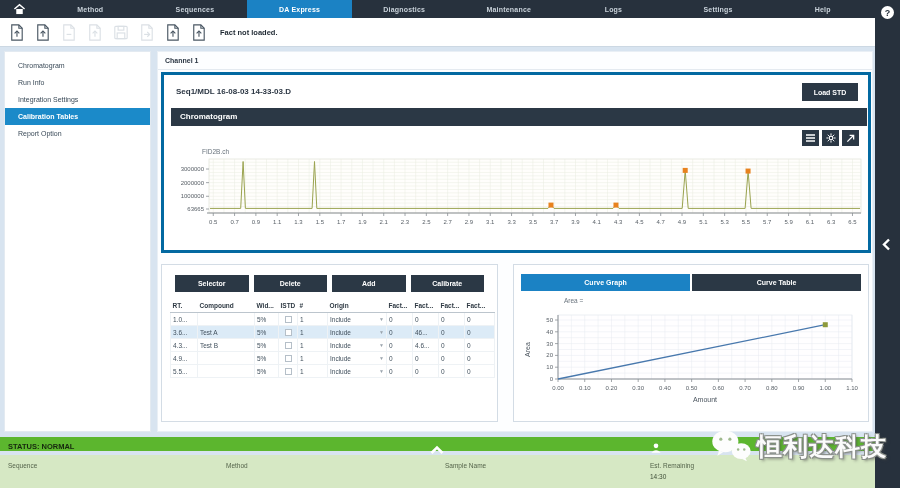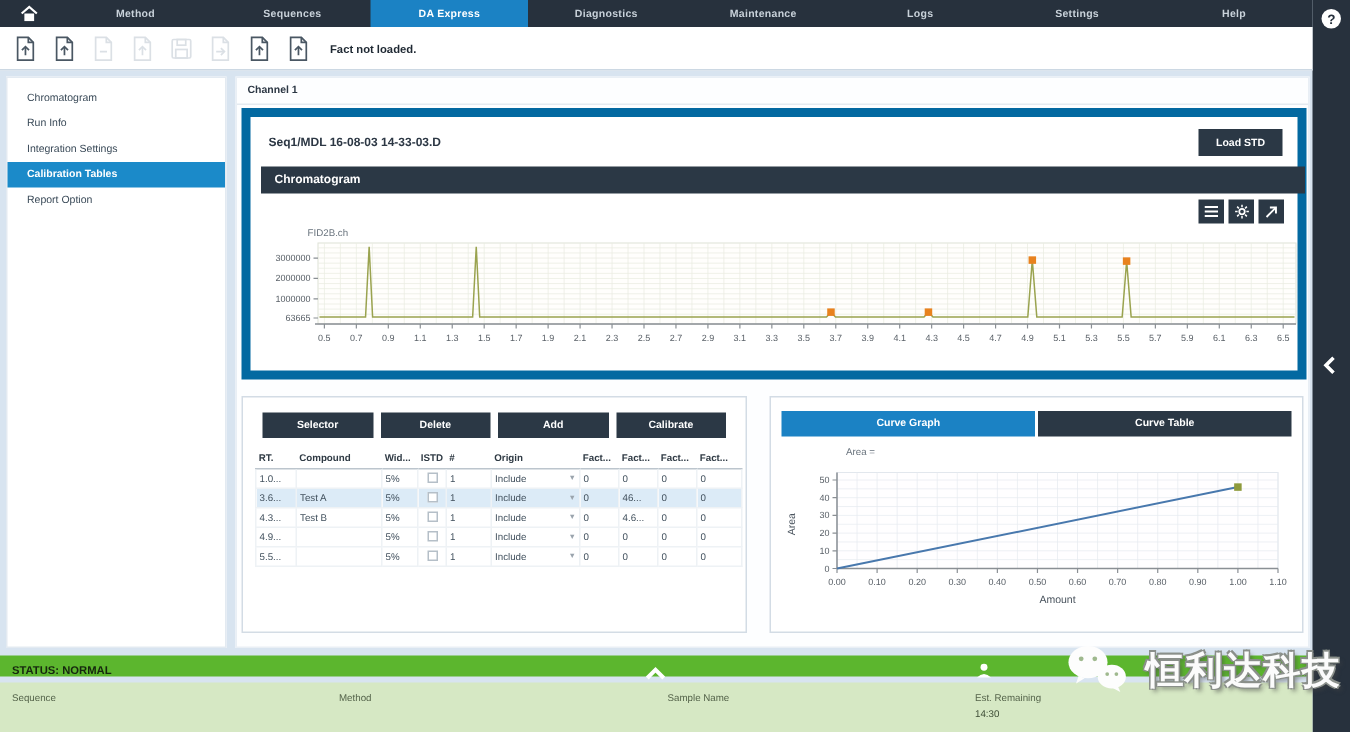--- a/index.html
+++ b/index.html
@@ -34,21 +34,21 @@
   .side-item{font-size:7px;color:#3a4a58;padding:5px 0 5px 13px;}
   .side-item.active{background:#1b8ac9;color:#fff;font-weight:bold;}
 
   
   .content{position:absolute;left:157px;top:51px;width:716px;height:381px;background:#fdfeff;
            border:1px solid #e9eff5;}
   .channel-label{position:absolute;left:7px;top:5px;font-size:7px;font-weight:bold;color:#2c3744;}
   .content-sep{position:absolute;left:0;top:17px;width:100%;height:1px;background:#e4eaf0;}
 
   .top-panel{position:absolute;left:3px;top:20px;width:710px;height:181px;background:#fff;
-             border:6px solid #0369a1;}
+             border:3px solid #0369a1;}
   .data-file{position:absolute;left:12px;top:12px;font-size:8px;font-weight:bold;color:#2c3744;}
   .load-std{position:absolute;right:10px;top:8px;width:56px;height:18px;background:#2b3845;
             color:#fff;font-size:7px;font-weight:bold;border:none;}
   .chromo-header{position:absolute;left:7px;top:33px;width:696px;height:18px;background:#2b3845;
                  color:#fff;font-size:8px;font-weight:bold;line-height:18px;padding-left:9px;}
   .plot-tools{position:absolute;right:9px;top:55px;display:flex;gap:3px;}
   .plot-tool{width:17px;height:16px;background:#2b3845;display:flex;align-items:center;justify-content:center;border:none;}
   .chromo-mount{position:absolute;left:6px;top:70px;}
 
   
@@ -78,21 +78,21 @@
   
   .statusbar{position:absolute;left:0;top:437px;width:875px;height:14px;background:#5cb62e;}
   .status-text{position:absolute;left:8px;top:5px;font-size:7.5px;font-weight:bold;color:#16270e;}
   .status-chevron{position:absolute;left:430px;top:4px;}
   .status-person{position:absolute;left:650px;top:3px;}
   .status-fields{position:absolute;left:0;top:455px;width:875px;height:33px;background:#d6e8c4;}
   .sfield{position:absolute;top:7px;font-size:6.5px;color:#55644b;}
   .sfield .sval{display:block;margin-top:4px;color:#3d4c35;}
 
   
-  .watermark{position:absolute;left:710px;top:429px;display:flex;align-items:center;gap:12px;z-index:9;}
+  .watermark{position:absolute;left:710px;top:429px;display:flex;align-items:center;gap:5px;z-index:9;}
   .wm-text{font-size:25px;font-weight:bold;color:#fbfbfb;letter-spacing:1px;
            font-family:"DejaVu Sans",sans-serif;
            text-shadow:1px 1px 0 #8a8f8a,-1px -1px 0 #8a8f8a,1px -1px 0 #8a8f8a,-1px 1px 0 #8a8f8a,2px 2px 3px rgba(70,70,70,.6);}
 </style>
 </head>
 <body>
 
 <div id="app">
 
   <div class="menubar">

